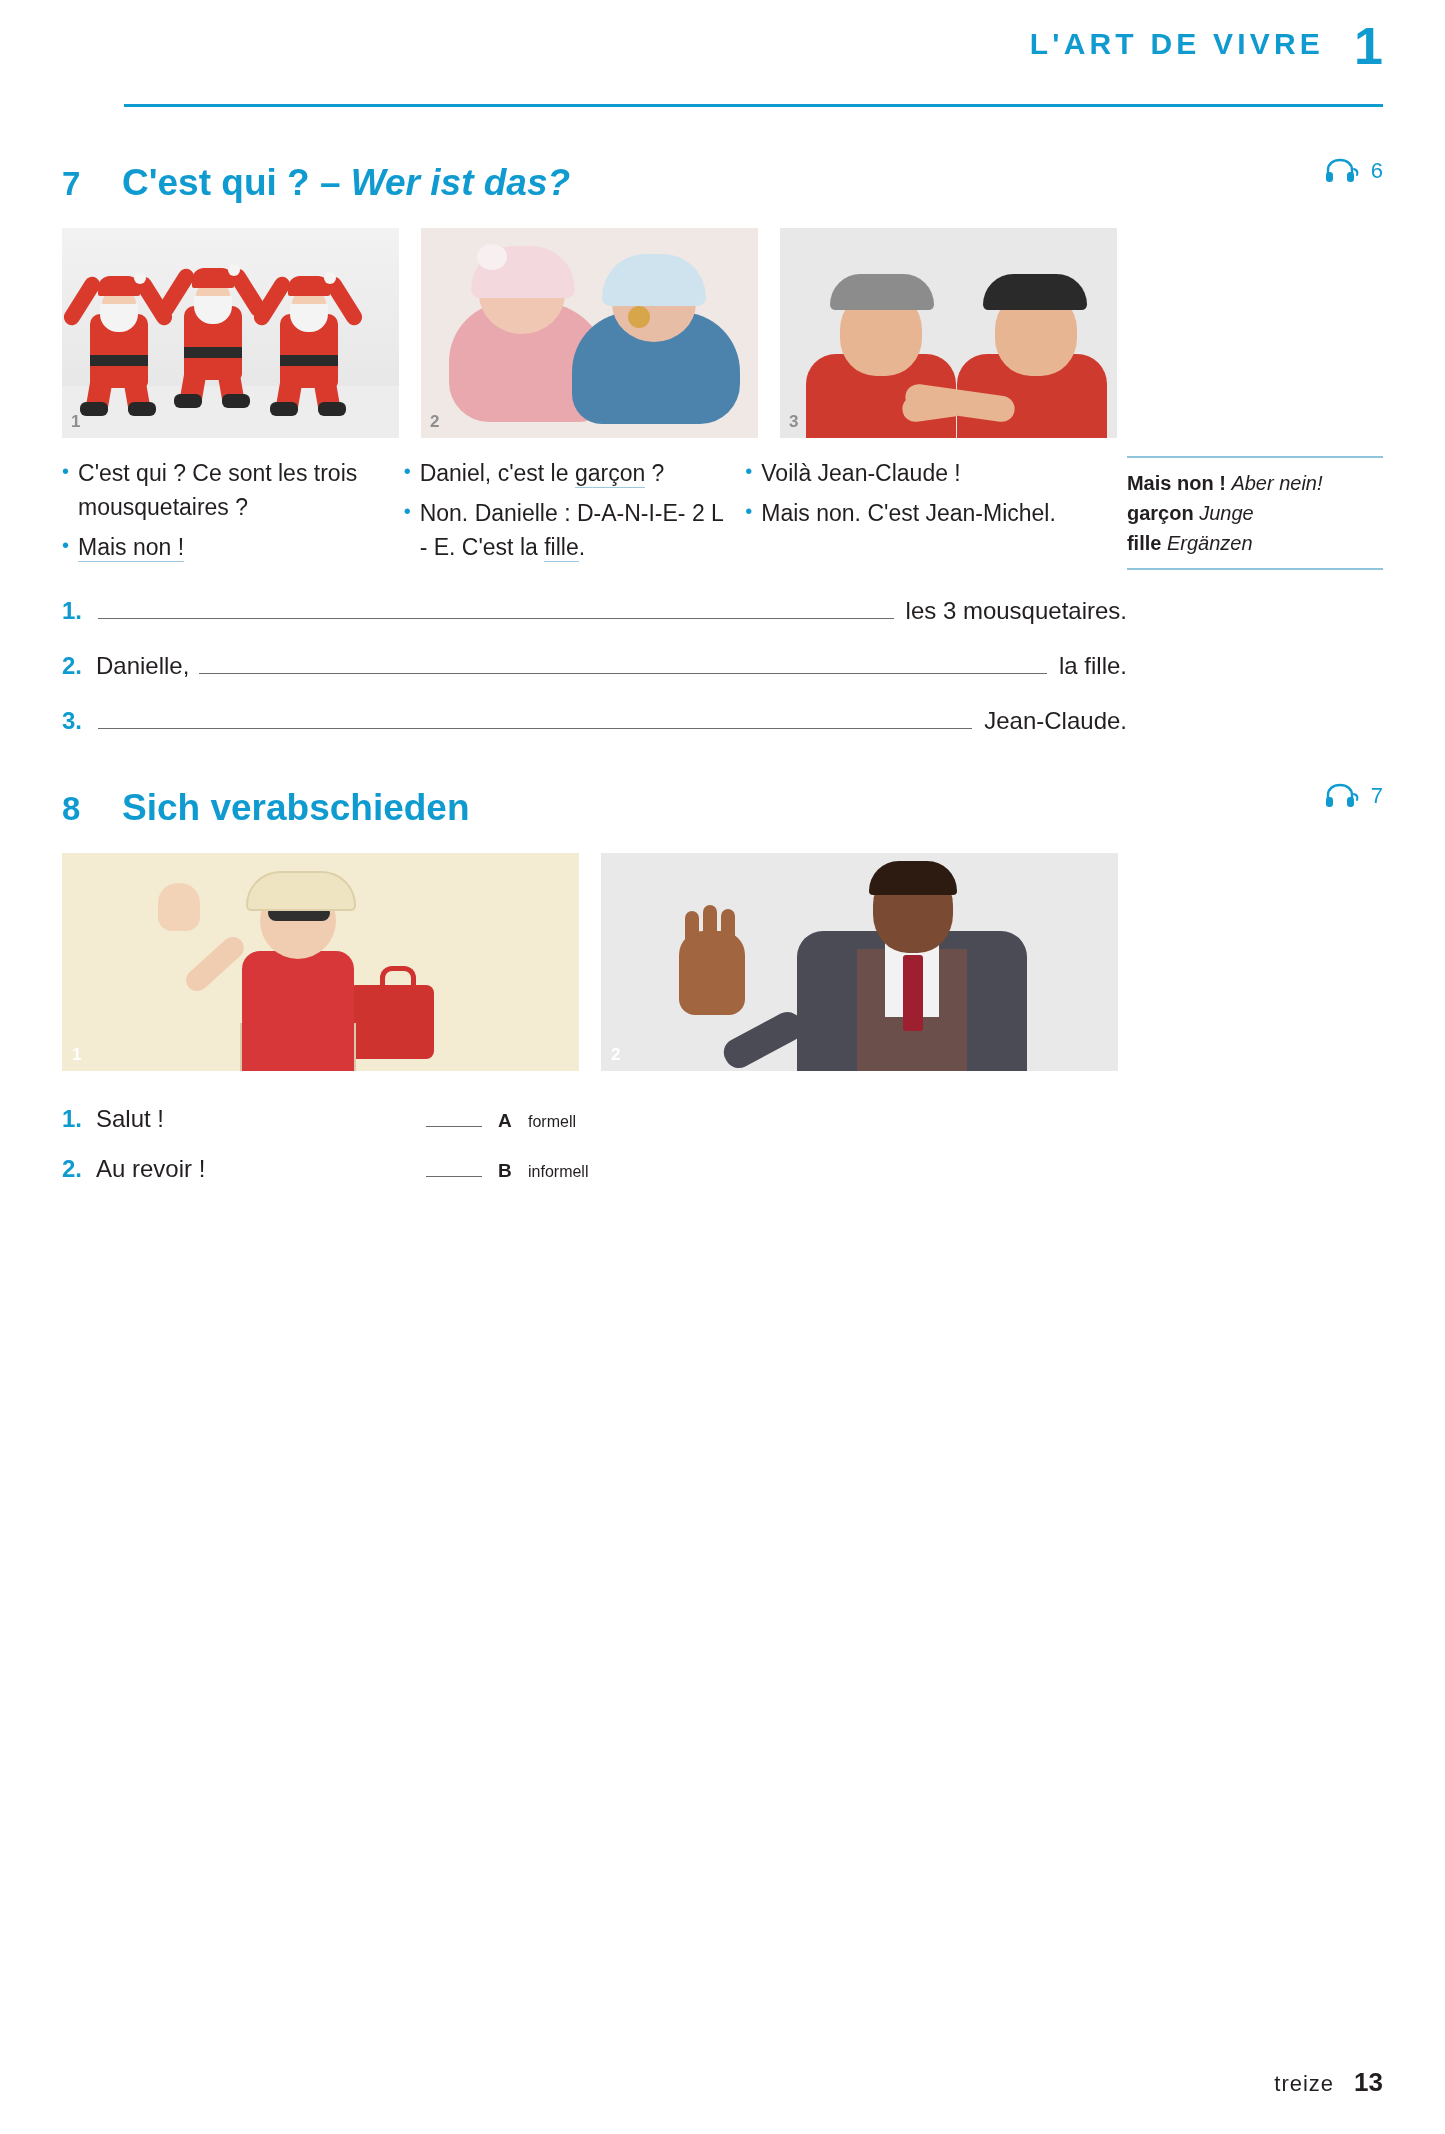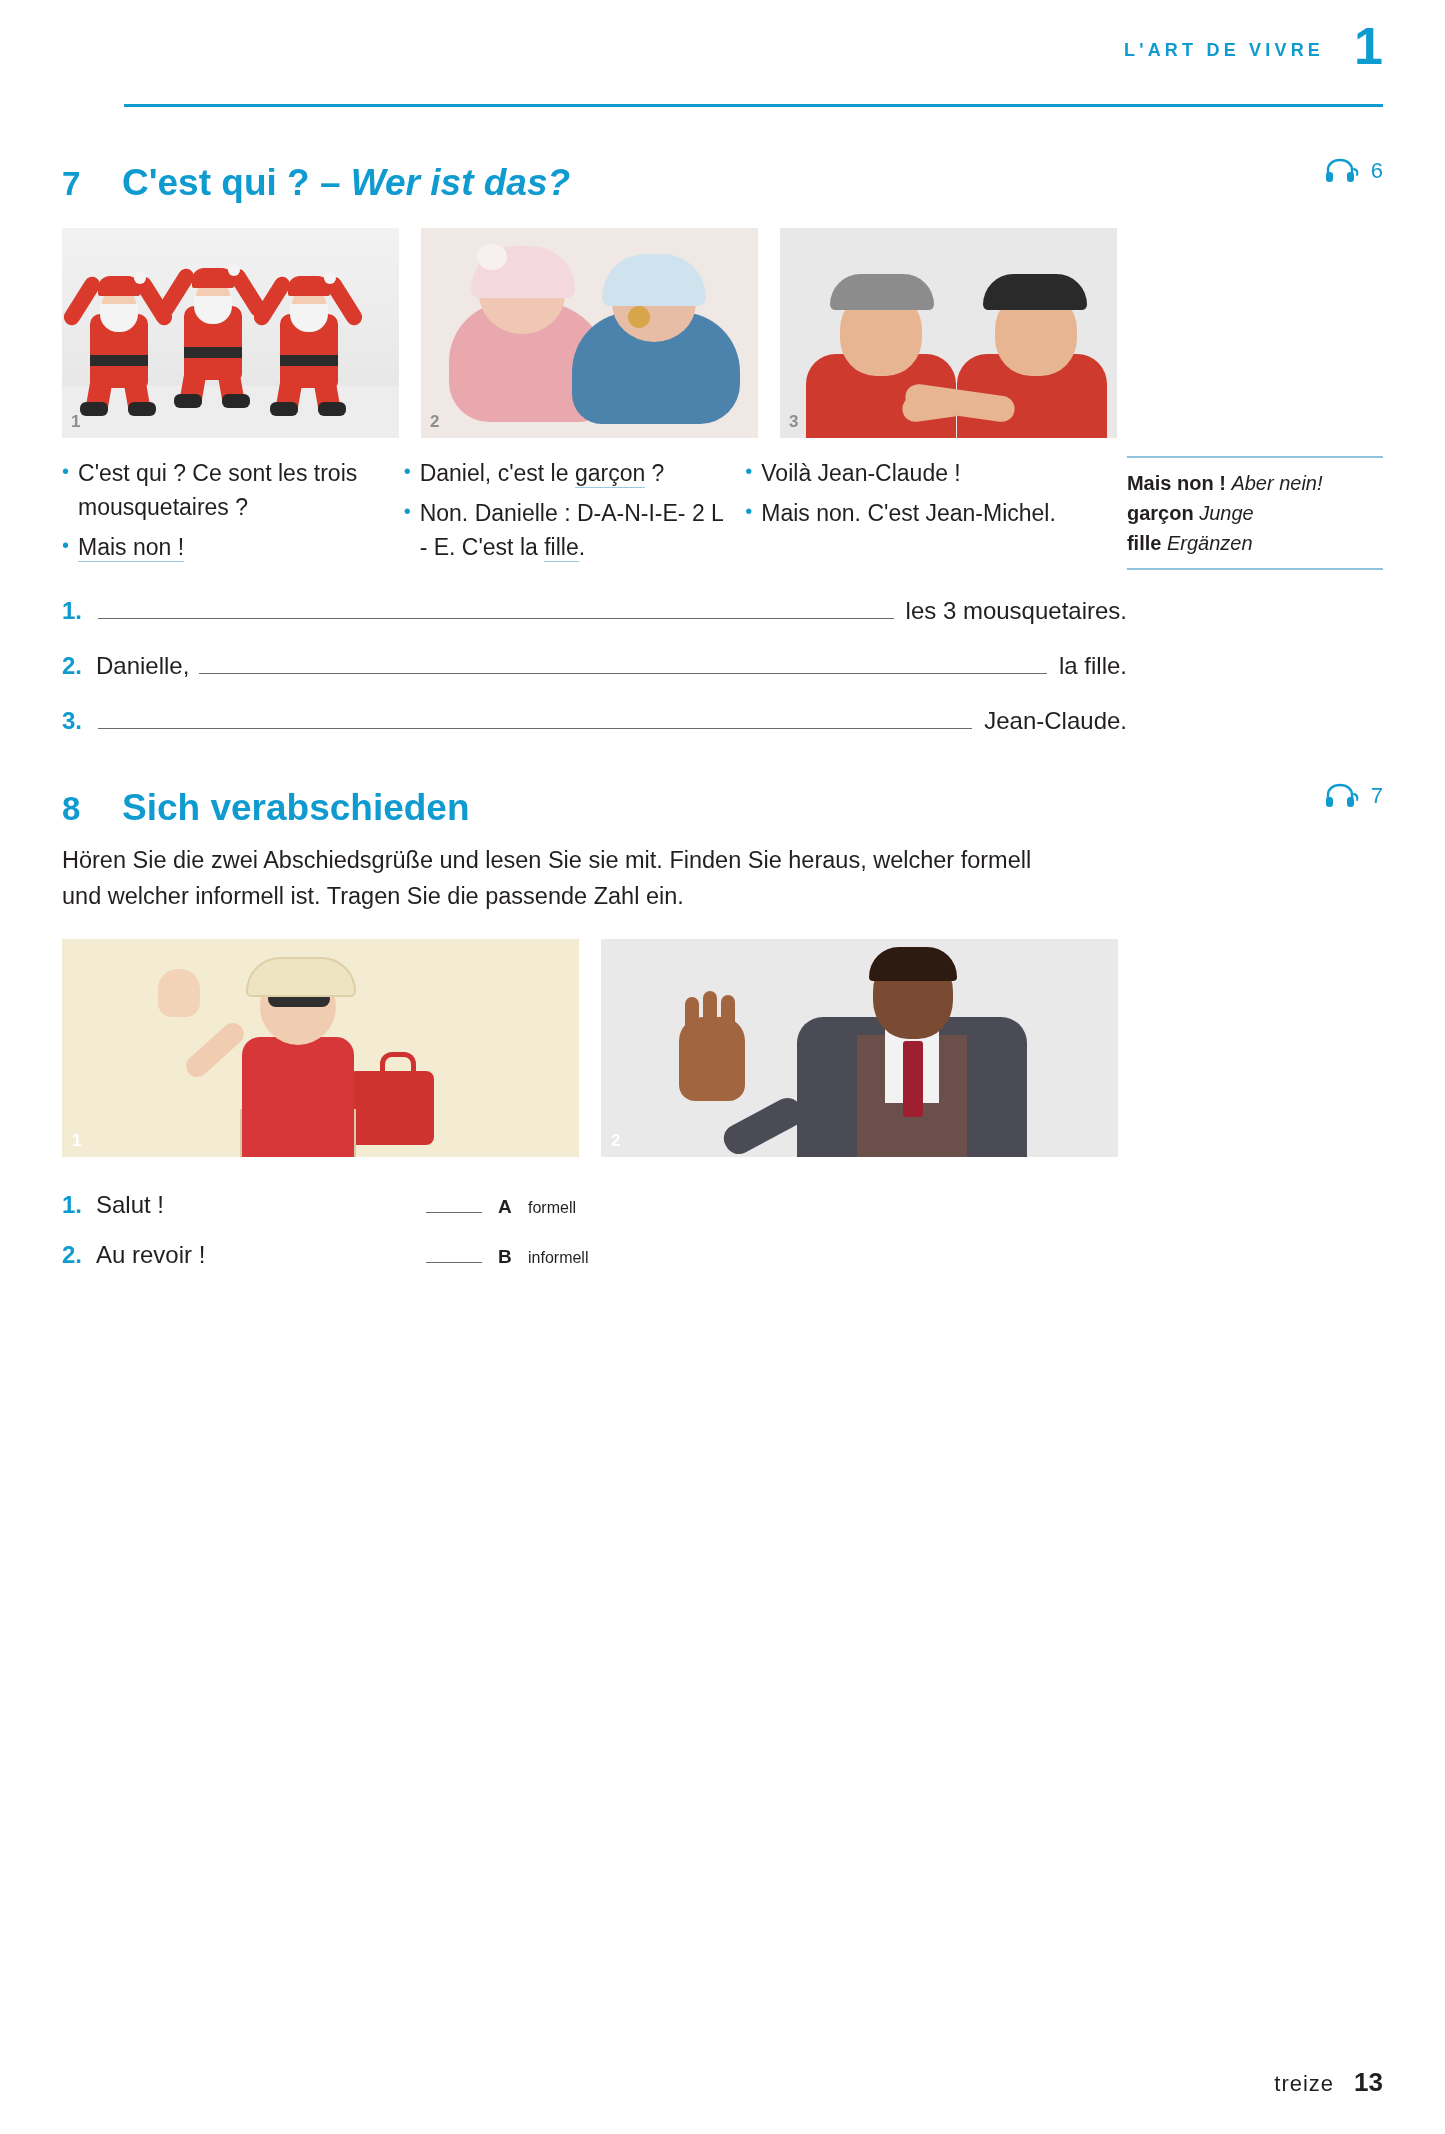--- a/index.html
+++ b/index.html
@@ -29,21 +29,21 @@
     height: 110px;
   }
   .header-inner {
     display: flex;
     align-items: flex-end;
     justify-content: flex-end;
     gap: 30px;
     padding-top: 22px;
   }
   .chapter-title {
-    font-size: 18px;
+    font-size: 30px;
     letter-spacing: 4.2px;
     font-weight: bold;
     color: #0f9bd0;
     padding-bottom: 12px;
   }
   .chapter-number {
     font-size: 52px;
     font-weight: bold;
     color: #0f9bd0;
     line-height: 0.95;
@@ -516,21 +516,20 @@
           <path d="M3 16 V12 C3 6 8 2 15 2 C22 2 27 6 27 12 V16" stroke="#0f9bd0" stroke-width="2.4" fill="none" stroke-linecap="round"></path>
           <rect x="1" y="14" width="7" height="10" rx="3.2" fill="#0f9bd0"></rect>
           <rect x="22" y="14" width="7" height="10" rx="3.2" fill="#0f9bd0"></rect>
           <path d="M29 11 C32 12 33 14 32 17" stroke="#0f9bd0" stroke-width="2" fill="none" stroke-linecap="round"></path>
         </svg>
       </span>
       <span class="audio-num">7</span>
     </div>
   </div>
 
-  <div class="instructions">Hören Sie die zwei Abschiedsgrüße und lesen Sie sie mit. Finden Sie heraus, welcher formell und welcher informell ist. Tragen Sie die passende Zahl ein.</div>
 
   <div class="photos2">
     <div class="photo2 ph-girl">
       <div class="g-arm"></div>
       <div class="g-hand"></div>
       <div class="g-case"></div>
       <div class="g-case-h"></div>
       <div class="g-pants"></div>
       <div class="g-body"></div>
       <div class="g-head"></div>

